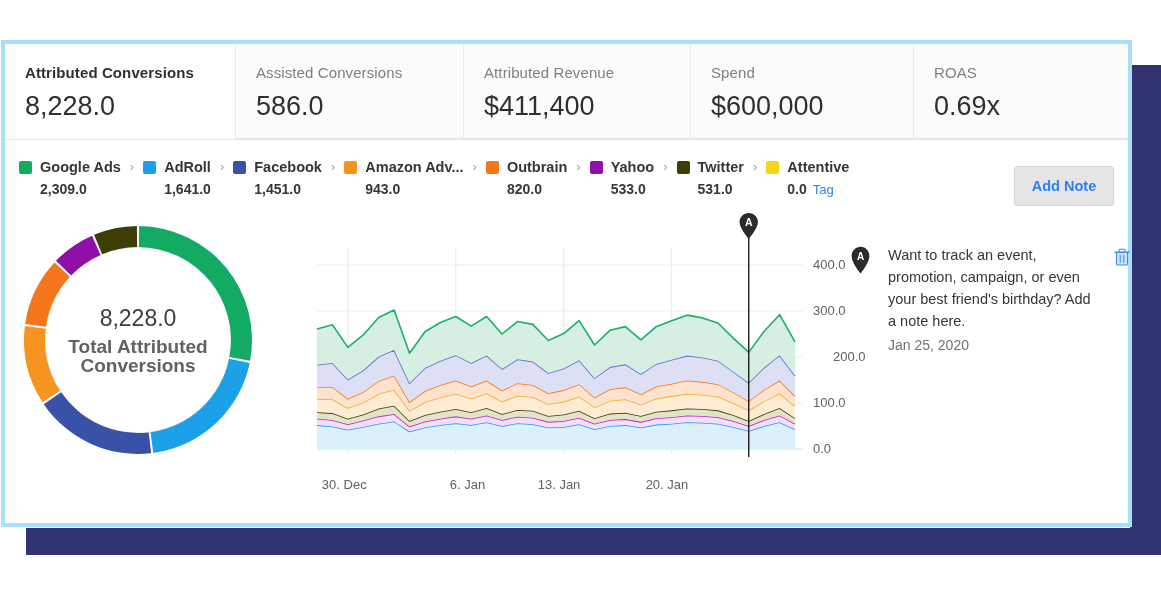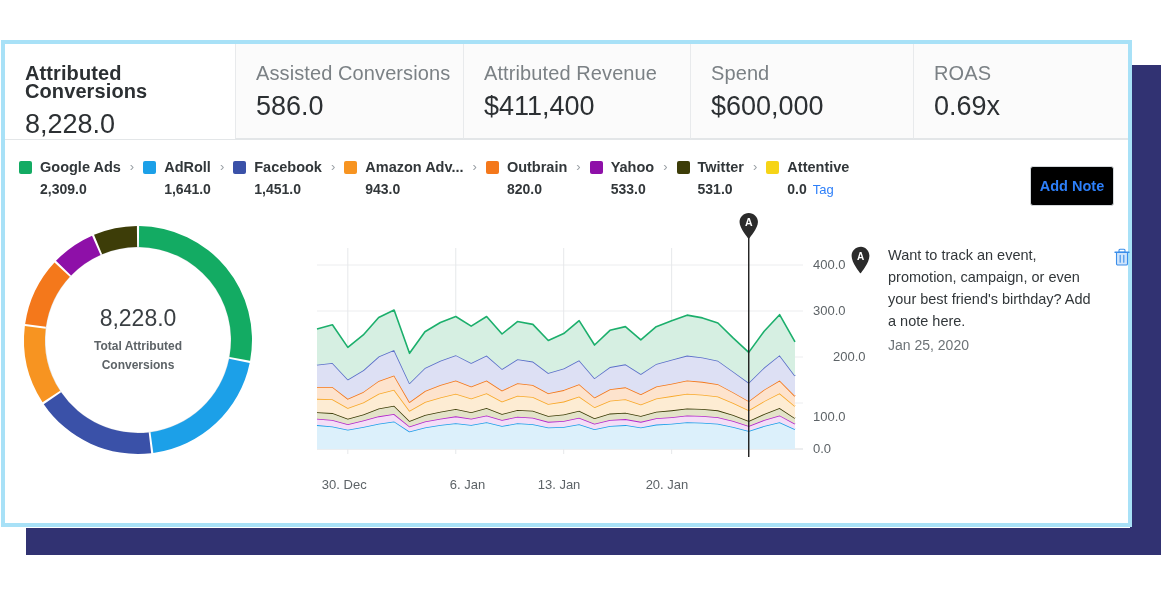--- a/index.html
+++ b/index.html
@@ -60,21 +60,21 @@
   .kpi.w3 { width: 227px; }
   .kpi.w4 { width: 223px; }
   .kpi.w5 { width: 215px; }
   .kpi.active {
     background: #ffffff;
     border-left: none;
     border-bottom: none;
     z-index: 2;
   }
   .kpi-label {
-    font-size: 20px;
+    font-size: 15px;
     color: #7b8185;
     letter-spacing: 0.1px;
     line-height: 18px;
   }
   .kpi.active .kpi-label {
     color: #2c3033;
     font-weight: bold;
   }
   .kpi-value {
     margin-top: 8px;
@@ -131,22 +131,22 @@
   .chev {
     margin: 0 9px;
     color: #9aa0a5;
     font-size: 13px;
     line-height: 18px;
     user-select: none;
   }
   .add-note-btn {
     position: absolute;
     right: 14px; top: 26px;
-    width: 84px; height: 40px;
-    background: #000000;
+    width: 100px; height: 40px;
+    background: #e5e5e5;
     border: 1px solid #d4d8db;
     border-radius: 3px;
     color: #2d7ff9;
     font-size: 14.5px;
     font-weight: bold;
     font-family: "Liberation Sans", sans-serif;
     cursor: pointer;
   }
 
   
@@ -171,21 +171,21 @@
     align-items: center;
     justify-content: center;
     pointer-events: none;
   }
   .donut-total {
     font-size: 23px;
     color: #3a3f43;
   }
   .donut-cap {
     margin-top: 5px;
-    font-size: 12px;
+    font-size: 19px;
     font-weight: bold;
     color: #5d6367;
     line-height: 19px;
     text-align: center;
   }
 
   
   .chart-wrap {
     position: absolute;
     left: 300px; top: 0px;
@@ -418,21 +418,21 @@
       </div>
 
       <div class="xaxis" id="xaxis">
           <div class="xtick" style="left: 16.8387px; top: 25px;">30. Dec</div>
           <div class="xtick" style="left: 124.774px; top: 25px; margin-left: 20px;">6. Jan</div>
           <div class="xtick" style="left: 232.71px; top: 25px;">13. Jan</div>
           <div class="xtick" style="left: 340.645px; top: 25px;">20. Jan</div>
         </div>
       <div id="yaxis">
           <div class="ytick" style="left: 808px; top: 229px;">0.0</div>
-          <div class="ytick" style="left: 808px; top: 197px;">100.0</div>
+          <div class="ytick" style="left: 808px; top: 183px;">100.0</div>
           <div class="ytick" style="left: 828px; top: 137px;">200.0</div>
           <div class="ytick" style="left: 808px; top: 91px;">300.0</div>
           <div class="ytick" style="left: 808px; top: 45px;">400.0</div>
         </div>
 
       <div class="note">
         <svg class="note-pin" viewBox="0 0 22 28">
           <path d="M11 0.8C5.6 0.8 1.6 4.8 1.6 10.1c0 6.6 8.2 16.6 8.5 17 .25.3.55.3.8 0 .3-.4 8.5-10.4 8.5-17C19.4 4.8 15.4 .8 11 .8z" fill="#2b2b2b"></path>
           <circle cx="10.5" cy="10" r="7.6" fill="#2b2b2b"></circle>
           <text x="10.5" y="14.2" font-size="10" font-weight="bold" fill="#ffffff" text-anchor="middle" font-family="Liberation Sans, sans-serif" id="note-pin-letter">A</text>

